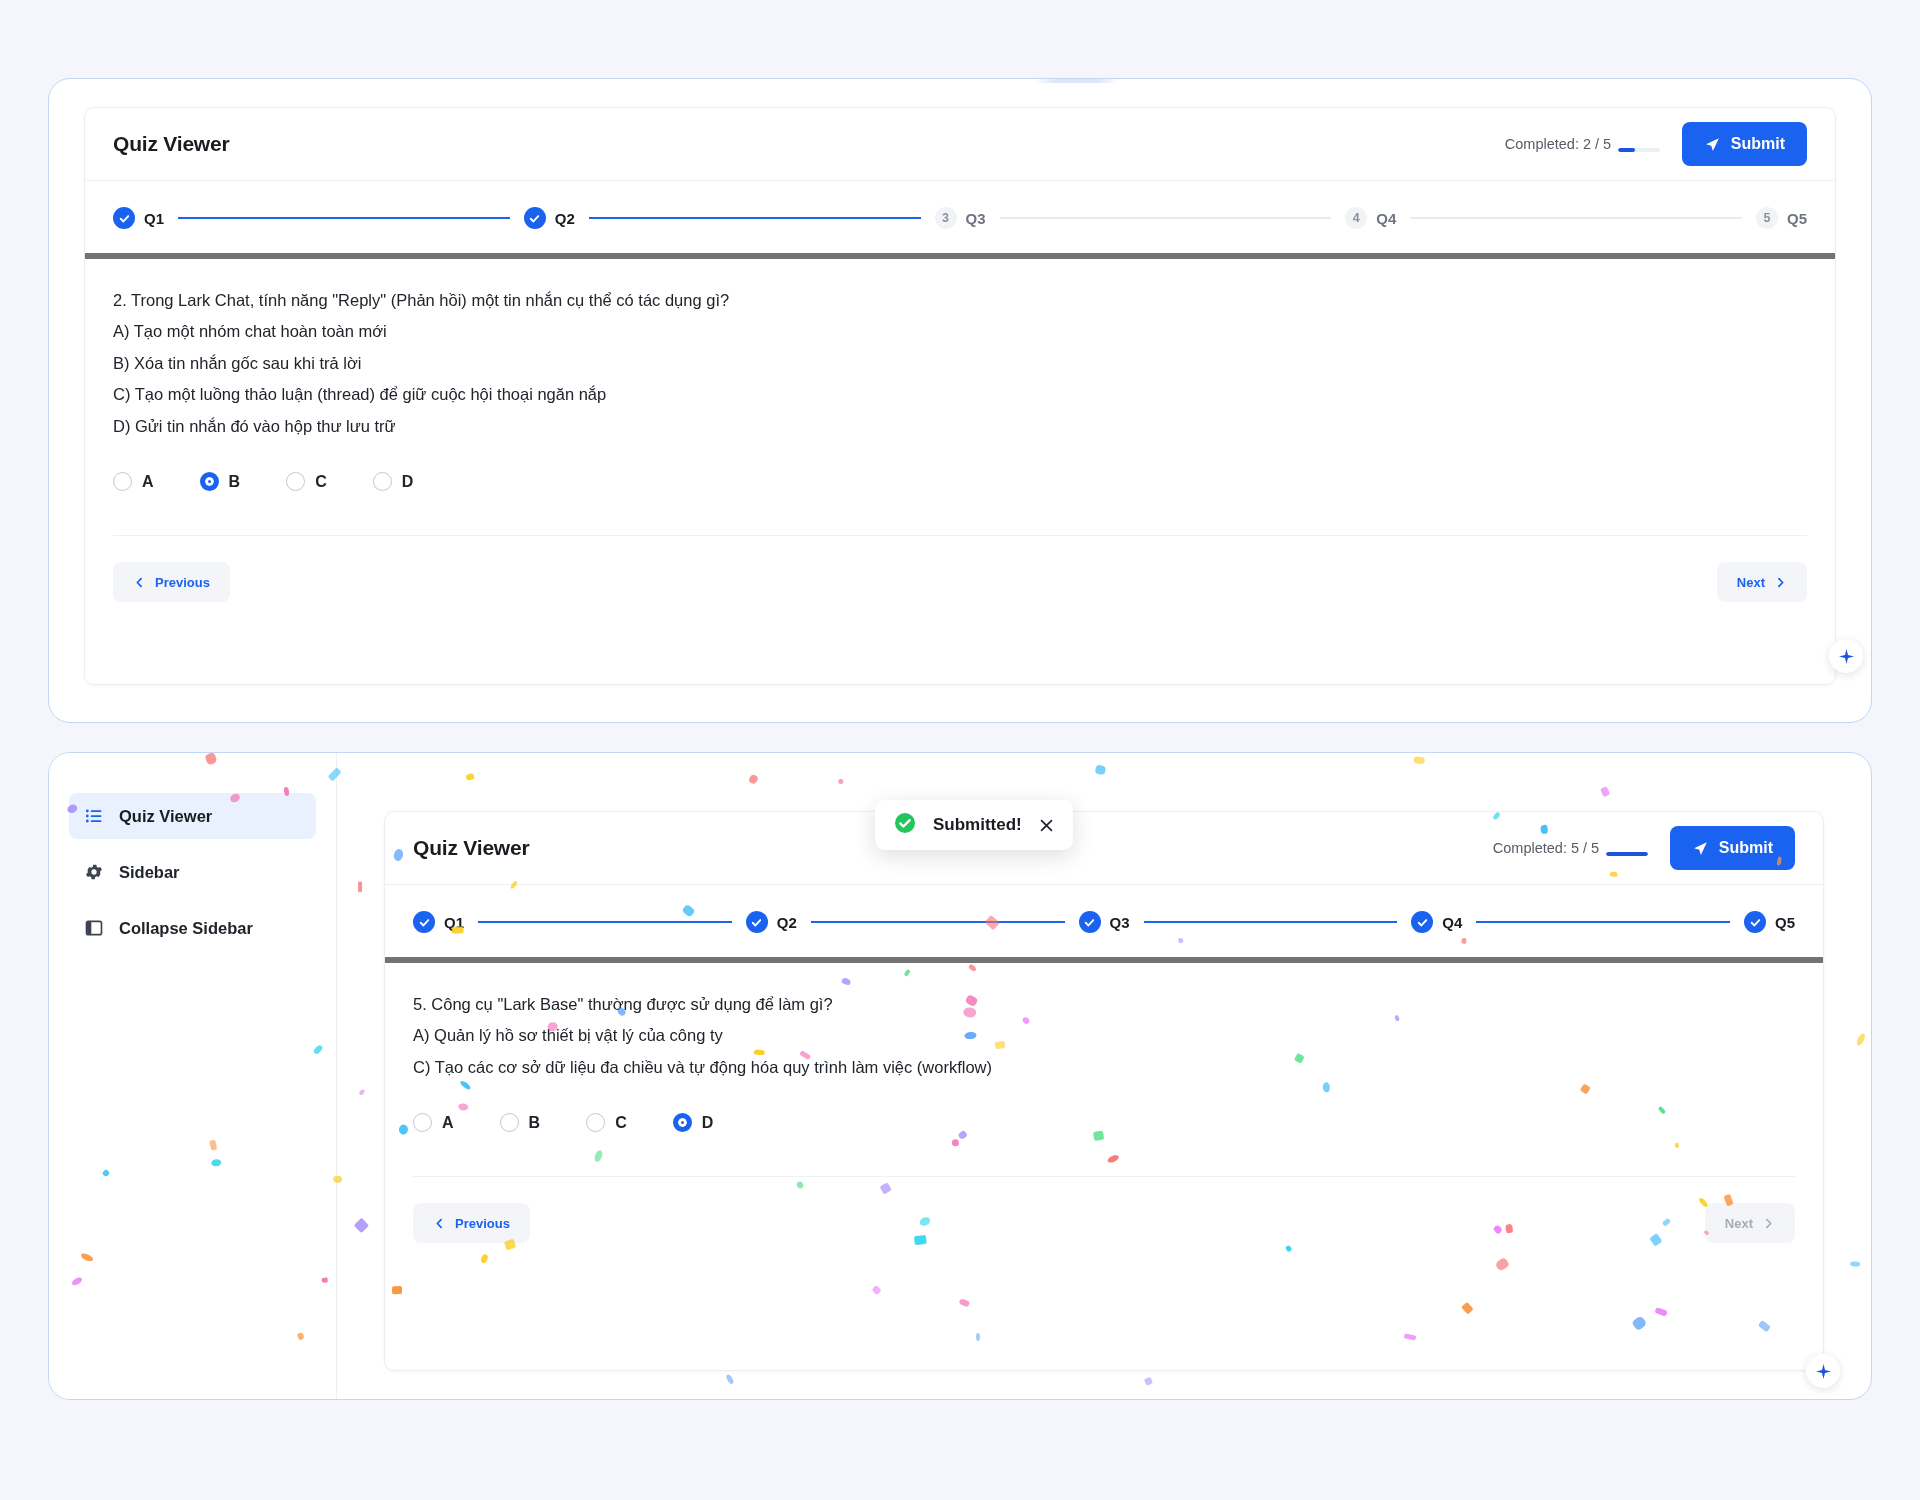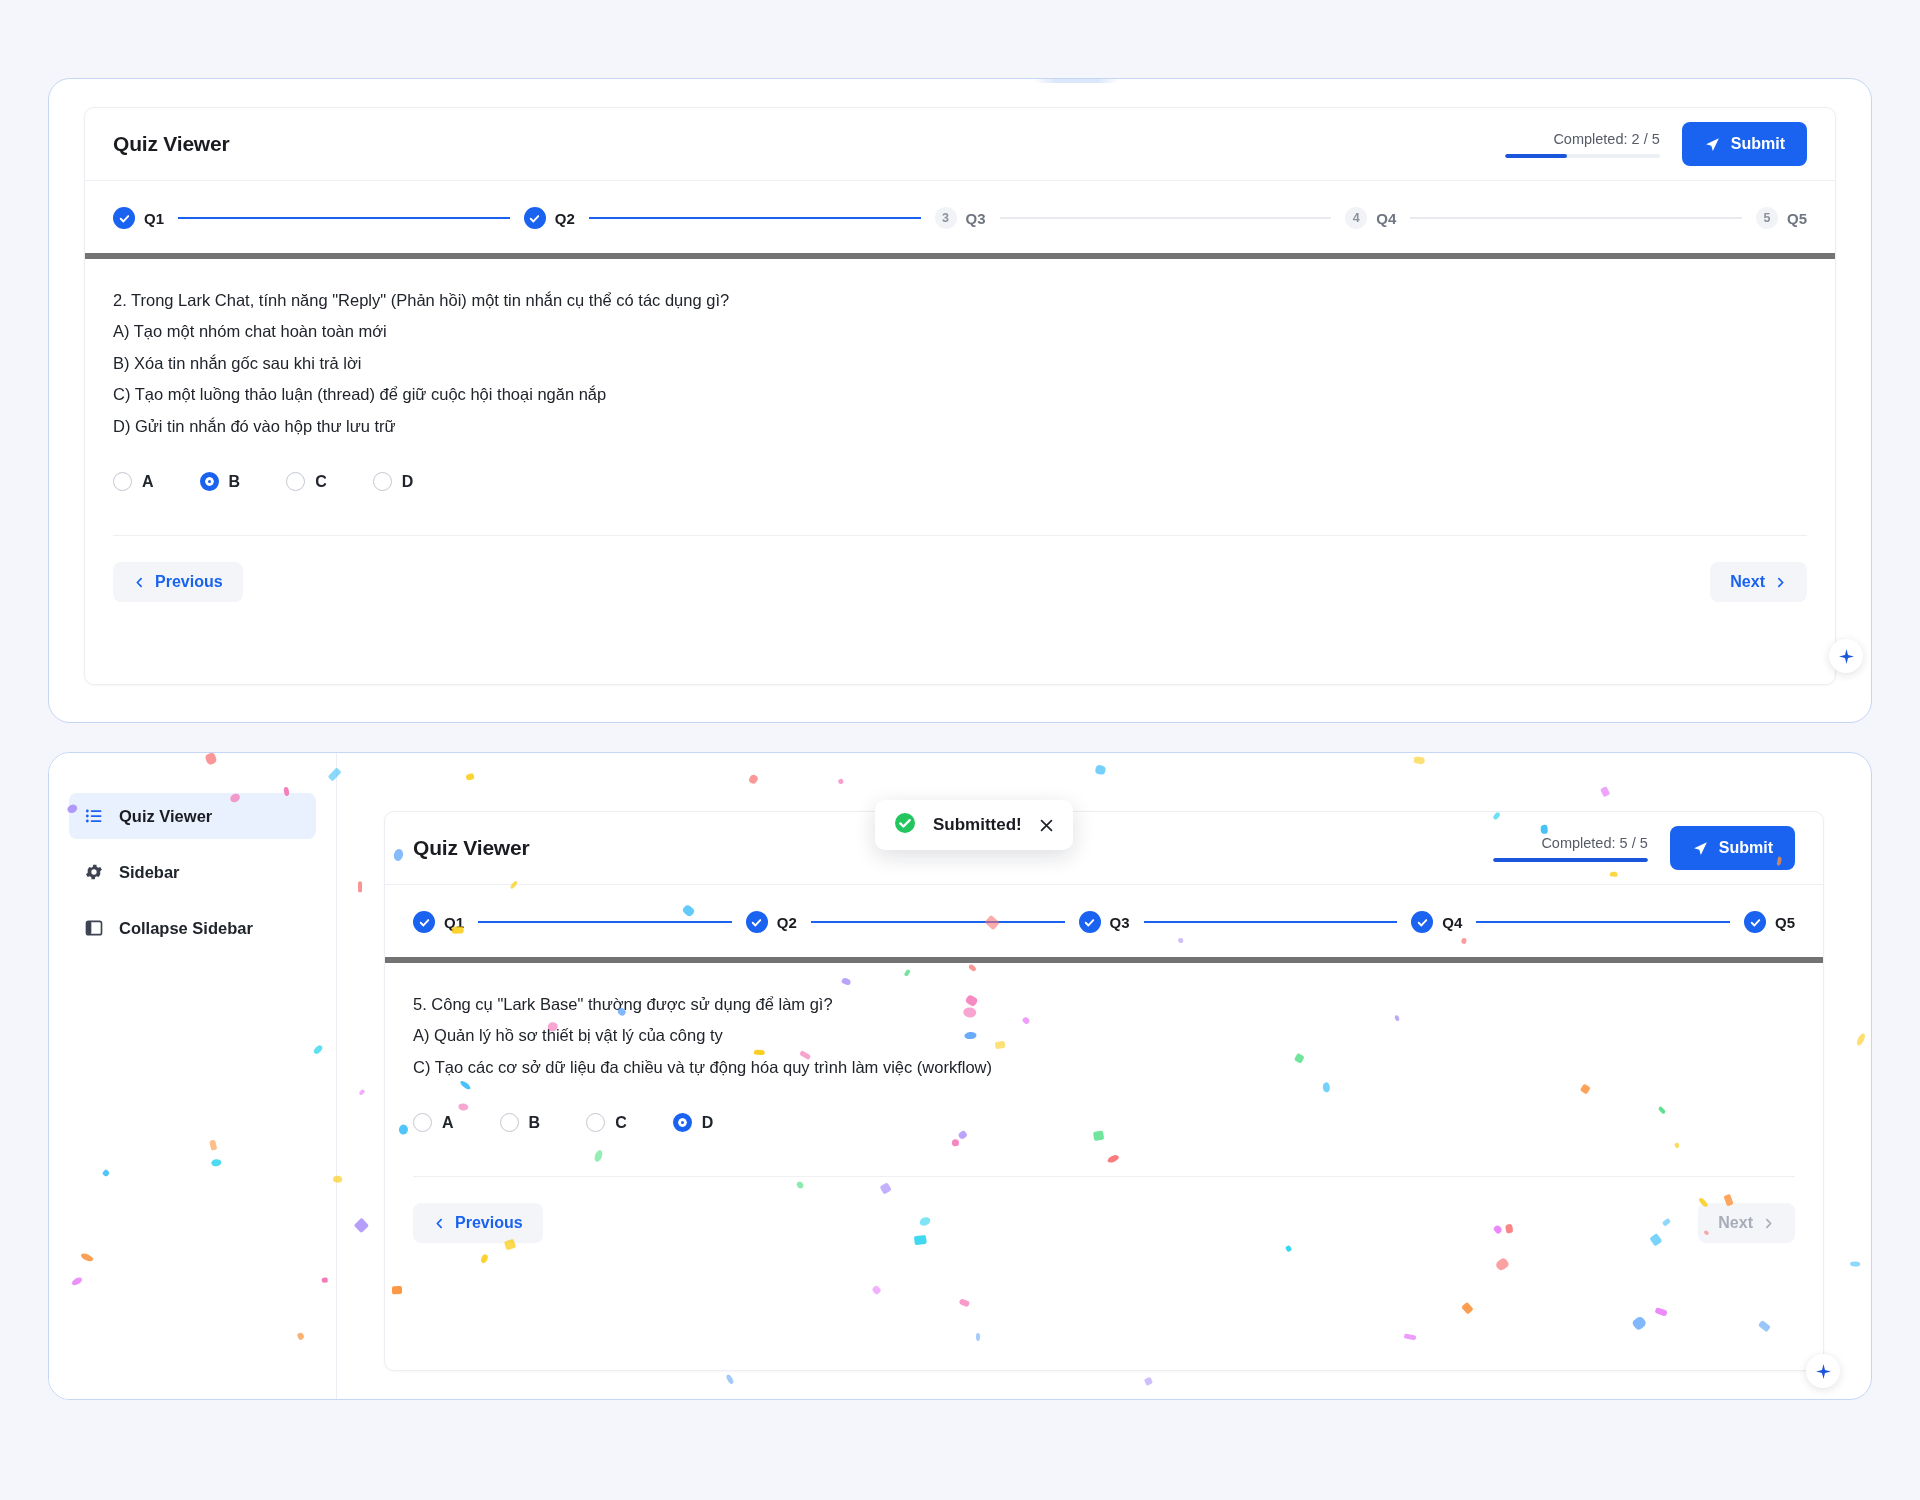--- a/index.html
+++ b/index.html
@@ -49,21 +49,21 @@
   
   .card-head {
     display: flex; align-items: center; justify-content: space-between;
     padding: 0 28px; height: 73px;
     border-bottom: 1px solid #eef0f4;
     position: relative; z-index: 3;
   }
   .card-title { font-size: 21px; font-weight: 700; color: #1a1c21; letter-spacing: -0.2px; }
   .head-right { display: flex; align-items: center; gap: 22px; }
 
-  .progress-wrap { display: flex; flex-direction: column; align-items: flex-end; gap: 7px; width: 155px; }
+  .progress-wrap { display: flex; flex-direction: row; align-items: flex-end; gap: 7px; width: 155px; }
   .progress-label { font-size: 14.5px; color: #565b66; white-space: nowrap; }
   .progress-track { width: 155px; height: 4px; background: #eceff4; border-radius: 3px; overflow: hidden; }
   .progress-fill { height: 100%; background: #1a56db; border-radius: 3px; }
 
   .btn-submit {
     display: flex; align-items: center; gap: 10px;
     background: #1a62f0; color: #fff;
     border: none; border-radius: 8px;
     height: 44px; padding: 0 22px;
     font-size: 16px; font-weight: 700; cursor: pointer;
@@ -111,21 +111,21 @@
 
   
   .card-foot {
     display: flex; align-items: center; justify-content: space-between;
     padding: 26px 28px 0 28px; position: relative; z-index: 2;
   }
   .btn-nav {
     display: flex; align-items: center; gap: 9px;
     background: #f3f5f9; border: none; border-radius: 8px;
     height: 40px; padding: 0 20px;
-    font-size: 16px; font-weight: 700; color: #1a62f0;
+    font-size: 13px; font-weight: 700; color: #1a62f0;
     cursor: pointer; font-family: inherit;
   }
   .btn-nav.disabled { color: #a7adb8; cursor: default; }
   .btn-nav svg { display: block; }
 
   
   .sidebar {
     position: absolute; left: 0; top: 0; width: 288px; height: 100%;
     background: #fff; border-right: 1px solid #eceef3;
     padding: 40px 20px 0 20px; z-index: 5;

